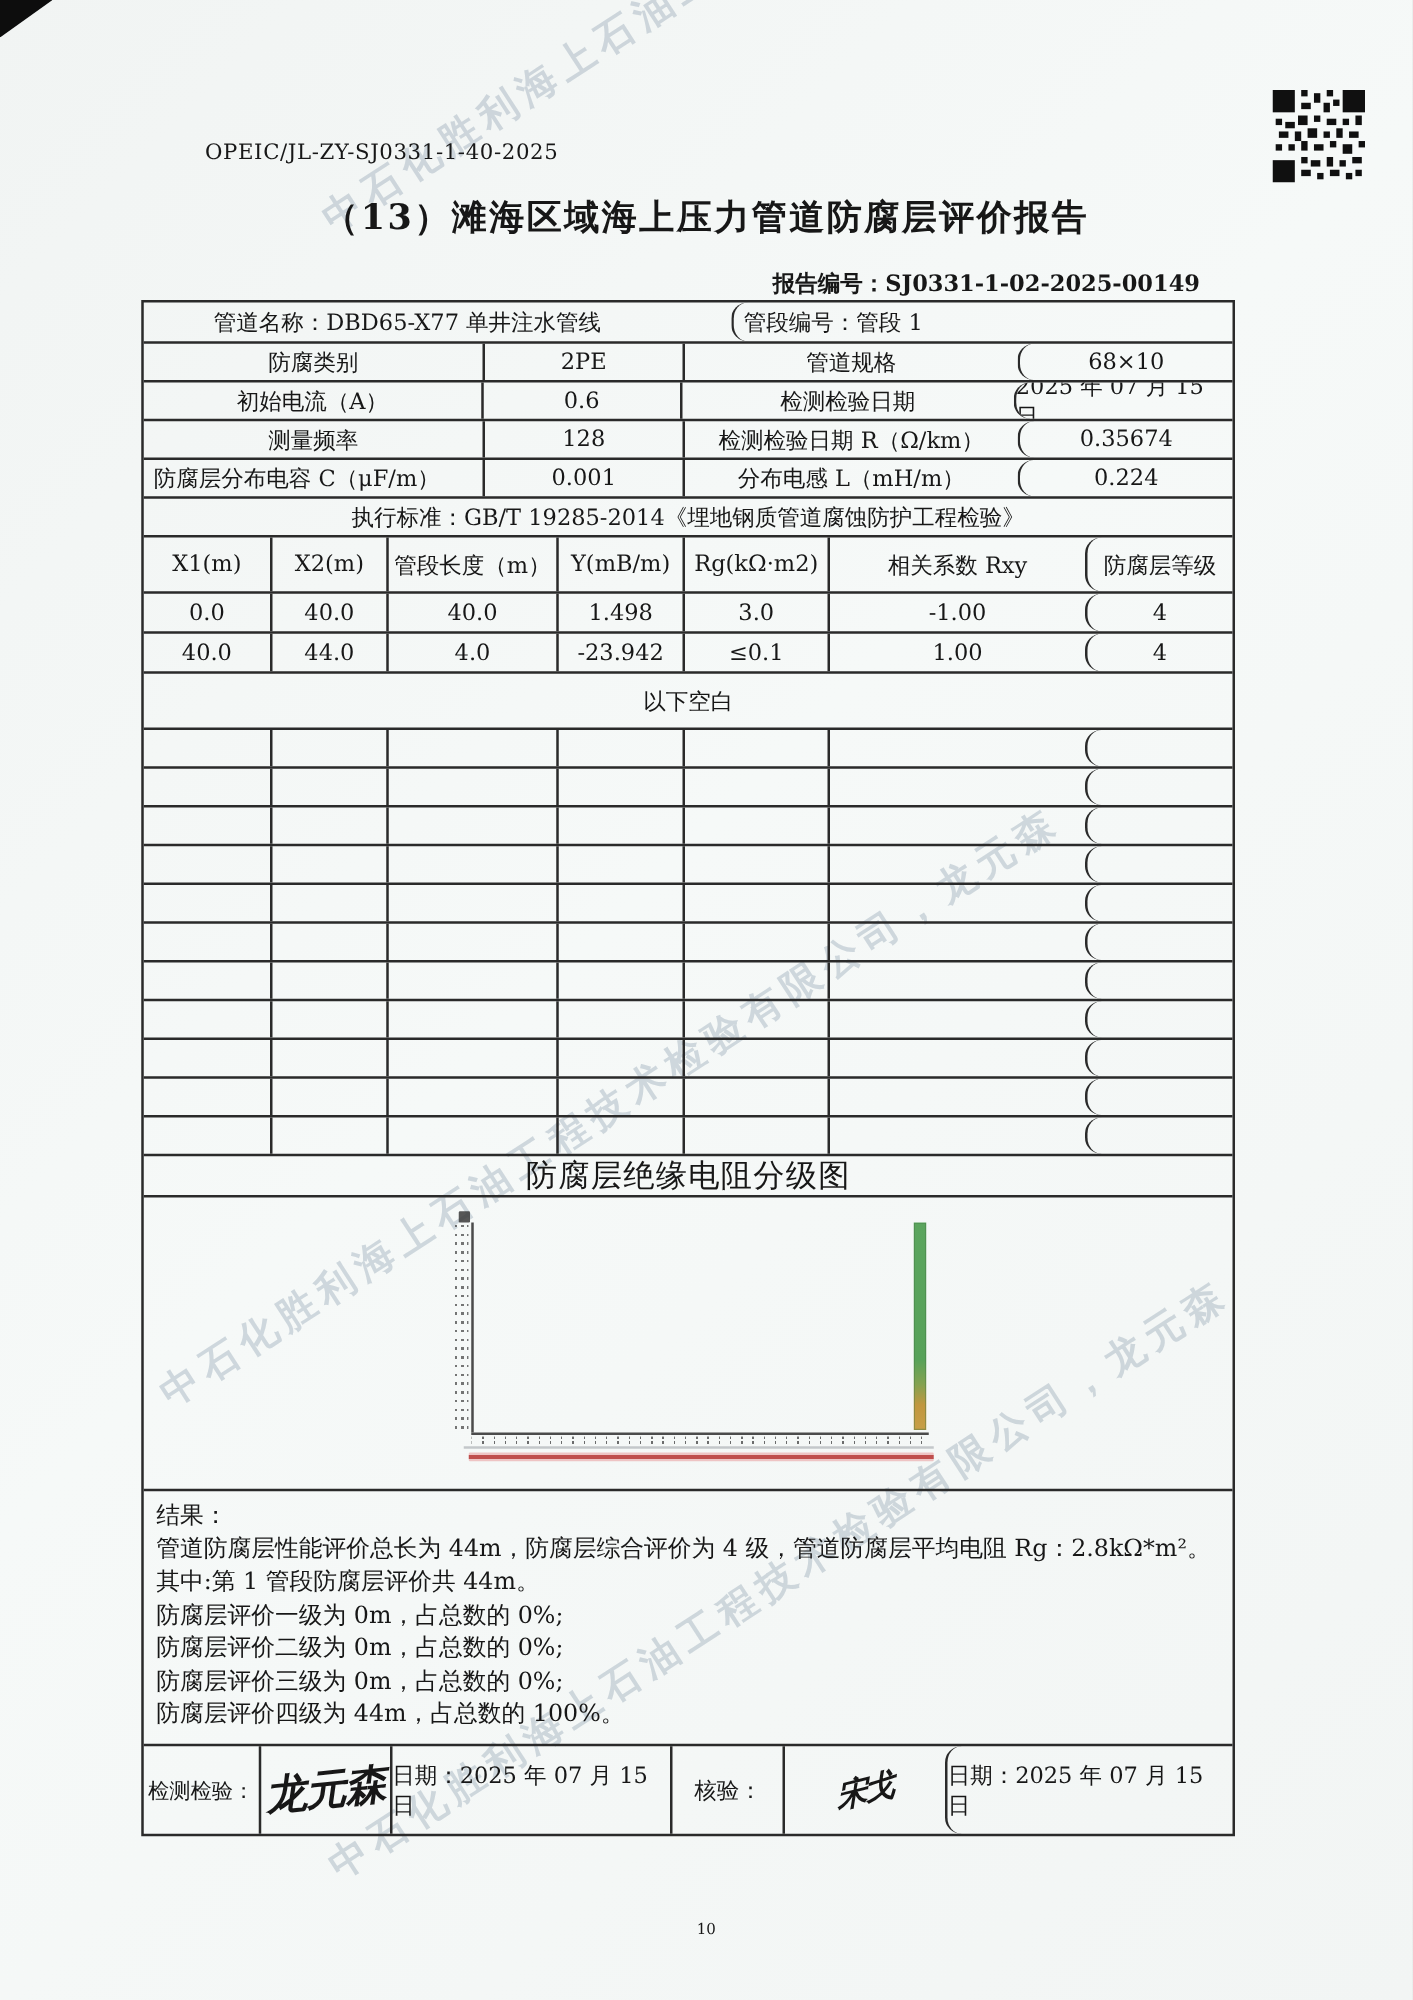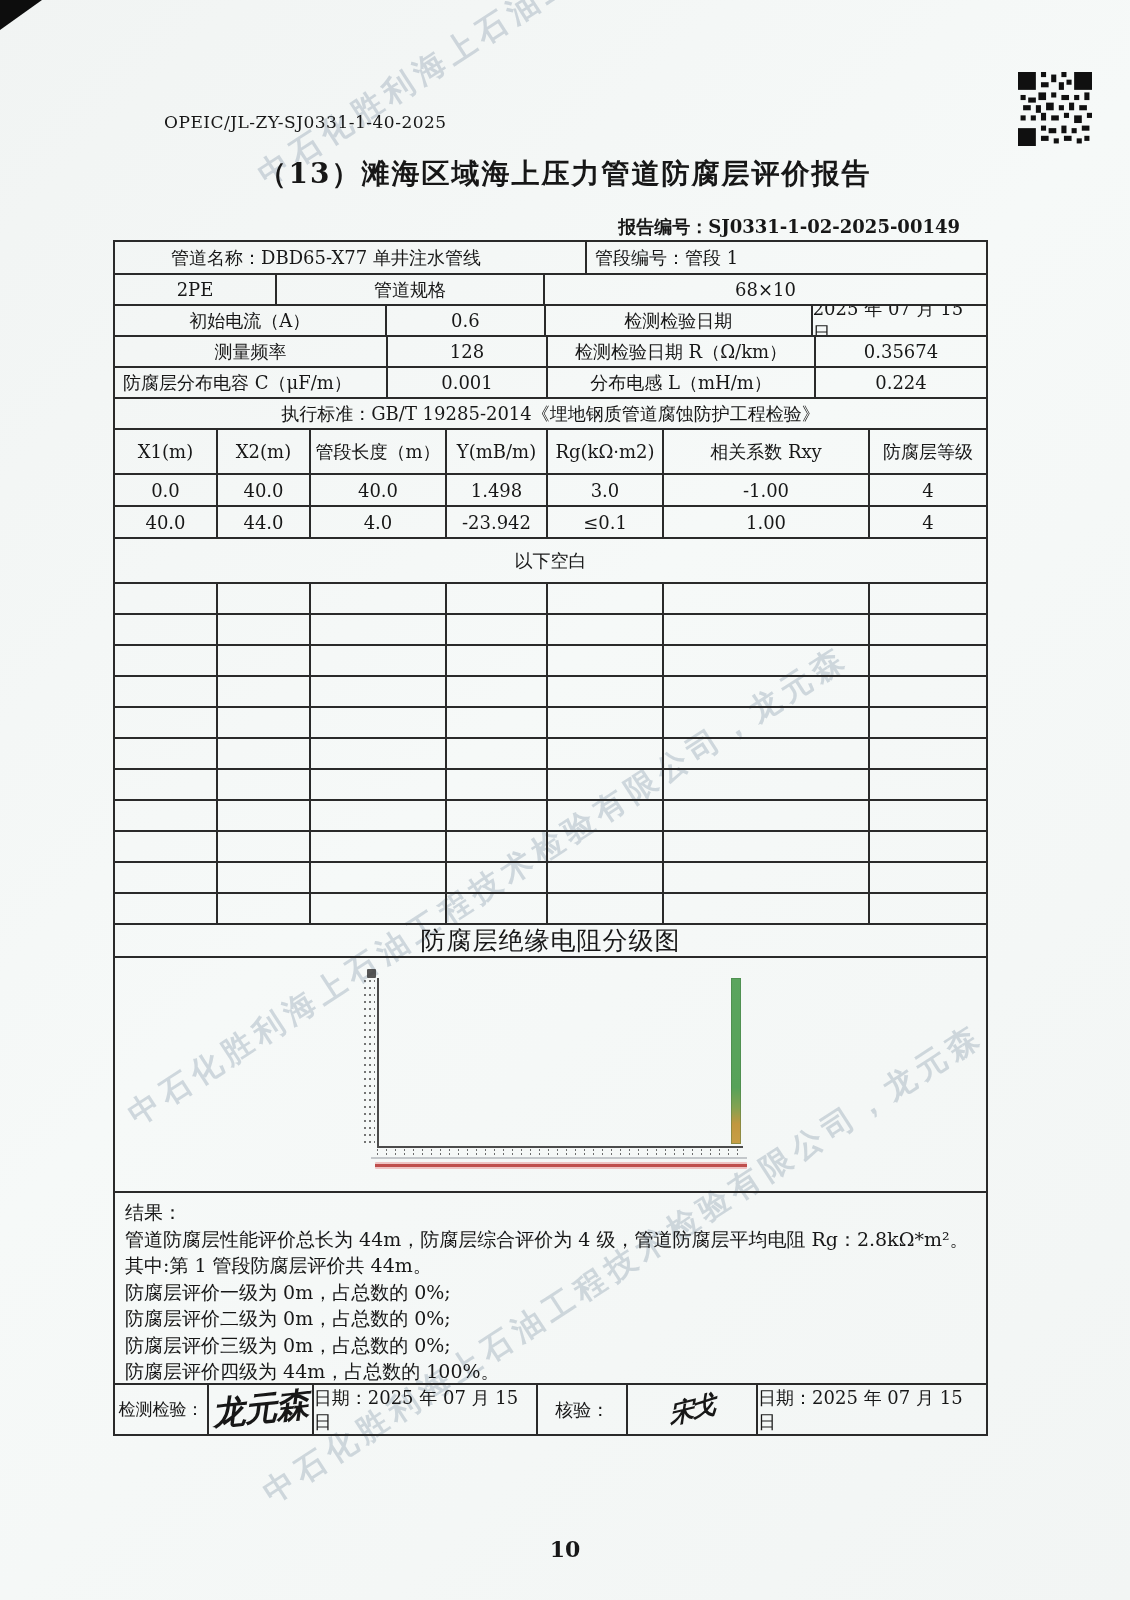--- a/index.html
+++ b/index.html
@@ -12,39 +12,39 @@
   .watermark{position:absolute;white-space:nowrap;font-size:31px;letter-spacing:6px;font-weight:600;
         color:rgba(148,164,179,0.40);transform:rotate(-33deg);transform-origin:0 0;z-index:1;pointer-events:none;}
   .wm1{left:250px;top:160px;}
   .wm2{left:120px;top:1100px;}
   .wm3{left:255px;top:1478px;}
   .qr{position:absolute;left:1018px;top:72px;width:74px;height:74px;z-index:2;}
   .doc-code{position:absolute;left:164px;top:112px;font-size:17px;letter-spacing:.5px;z-index:2;}
   .page-title{position:absolute;left:0;top:155px;width:100%;text-align:center;font-size:28px;
         font-weight:700;letter-spacing:2px;z-index:2;}
   .report-no{position:absolute;right:170px;top:215px;font-size:18px;font-weight:700;z-index:2;}
-  .page-num{position:absolute;left:0;top:1536px;width:100%;text-align:center;font-size:22px;z-index:2;font-weight:bold;}
+  .page-num{position:absolute;left:0;top:1536px;width:100%;text-align:center;font-size:12px;z-index:2;}
 
   
   .tbl{position:absolute;left:113px;top:240px;width:875px;border:2px solid #2a2a2a;z-index:2;box-sizing:border-box;}
   .row{display:flex;align-items:stretch;border-top:2px solid #2a2a2a;box-sizing:border-box;}
   .row:first-child{border-top:none;margin-left:48px;}
   .cell{border-left:2px solid #2a2a2a;box-sizing:border-box;display:flex;align-items:center;
         justify-content:center;font-size:18px;overflow:hidden;}
   .cell:first-child{border-left:none;}
   .cell.left{justify-content:flex-start;padding-left:8px;}
-  .grow{flex:1 1 auto;}
+  .grow{flex:1 1 auto;border-radius:13px;}
   .r-info{height:31px;}
   .r-head{height:45px;}
   .r-data{height:32px;}
   .r-blank{height:45px;}
   .erow{height:31px;}
   .r-ctitle{height:33px;}
   .r-ctitle .cell{font-size:25px;letter-spacing:1px;}
-  .r-foot{height:51px;}
+  .r-foot{height:72px;margin-top:12px;}
   
   .wA1{width:422px;} 
   .wL{width:271px;} .wV{width:160px;} .wL2{width:268px;}
   .c1{width:101px;} .c2{width:93px;} .c3{width:136px;} .c4{width:101px;} .c5{width:116px;text-align:right;} .c6{width:206px;}
   .f1{width:92px;font-size:17px;} .f2{width:105px;} .f3{width:225px;} .f4{width:90px;} .f5{width:130px;}
 
   
   .chart{position:relative;height:235px;}
   .y-axis{position:absolute;left:262px;top:20px;width:2px;height:168px;background:#4b4b4b;}
   .y-ticks{position:absolute;left:249px;top:22px;width:11px;height:166px;opacity:.8;
@@ -135,20 +135,21 @@
   </div>
 
   <div class="tbl">
 
     <div class="row r-info">
       <div class="cell left wA1">管道名称：DBD65-X77 单井注水管线</div>
       <div class="cell left grow">管段编号：管段 1</div>
     </div>
 
     <div class="row r-info">
+      <div class="cell wL">防腐类别</div>
       <div class="cell wV">2PE</div>
       <div class="cell wL2">管道规格</div>
       <div class="cell grow">68×10</div>
     </div>
     <div class="row r-info">
       <div class="cell wL">初始电流（A）</div>
       <div class="cell wV">0.6</div>
       <div class="cell wL2">检测检验日期</div>
       <div class="cell grow">2025 年 07 月 15 日</div>
     </div>

